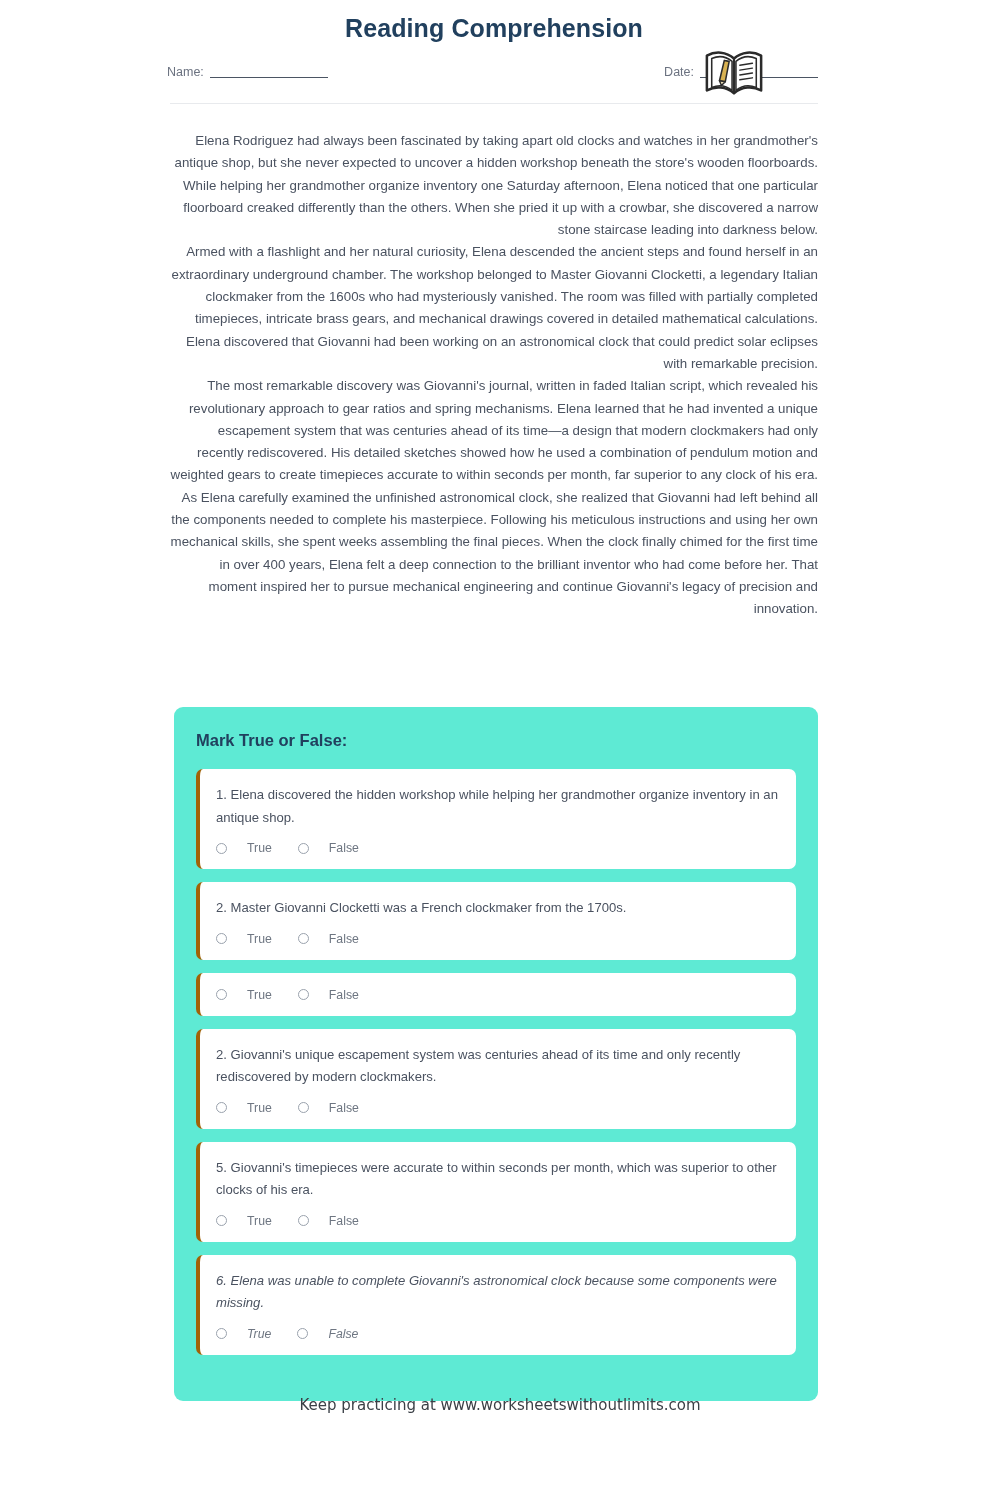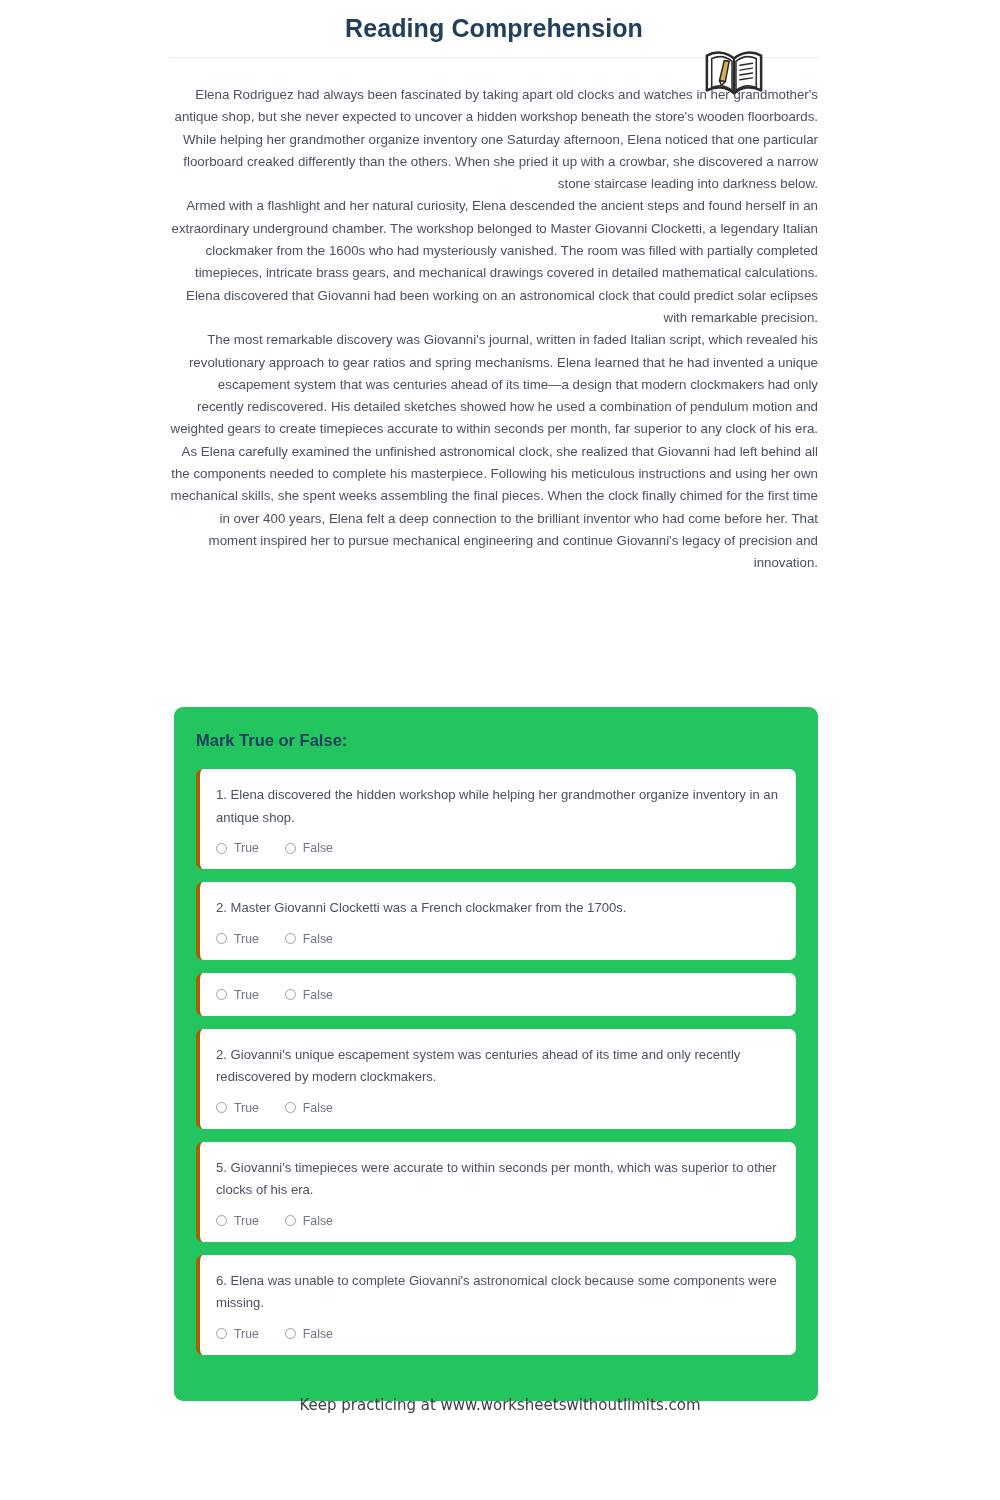--- a/index.html
+++ b/index.html
@@ -90,55 +90,55 @@
     color: #4a5260;
     text-align: right;
   }
 
   
   .questions-section {
     position: absolute;
     left: 4px;
     top: 707px;
     width: 644px;
-    background: #22c55e;
+    background: #5eead4;
     border-radius: 9px;
     padding: 24px 22px 46px 22px;
     box-sizing: border-box;
   }
   .questions-heading {
     margin: 0 0 19px 0;
     font-size: 16.5px;
     font-weight: bold;
     color: #21405e;
   }
   .question-card {
     background: #ffffff;
     border-left: 4px solid #a16207;
     border-radius: 7px;
     padding: 15px 16px 14px 16px;
     margin-bottom: 13px;
     box-sizing: border-box;
   }
-  .question-card:last-child { margin-bottom: 0; }
+  .question-card:last-child { margin-bottom: 0; font-style: italic; }
   .question-text {
     margin: 0 0 12px 0;
     font-size: 13.1px;
     line-height: 22.5px;
     color: #4a5260;
   }
   .options-row {
     display: flex;
     align-items: center;
     gap: 26px;
   }
   .option {
     display: flex;
     align-items: center;
-    gap: 7px;
+    gap: 20px;
     cursor: pointer;
   }
   .radio-dot {
     width: 11px;
     height: 11px;
     border: 1.3px solid #9aa2ad;
     border-radius: 50%;
     box-sizing: border-box;
     display: inline-block;
     flex: none;
@@ -160,20 +160,28 @@
     font-family: "DejaVu Sans", sans-serif;
   }
 </style>
 </head>
 <body>
 
 <div class="page">
 
   <h1 class="worksheet-title">Reading Comprehension</h1>
 
+  <div class="meta-row">
+    <div class="meta-field name-field">
+      <span class="meta-label">Name:</span><span class="meta-rule"></span>
+    </div>
+    <div class="meta-field date-field">
+      <span class="meta-label">Date:</span><span class="meta-rule"></span>
+    </div>
+  </div>
 
   <hr class="header-divider">
 
   <div class="story">
     <p class="story-para">Elena Rodriguez had always been fascinated by taking apart old clocks and watches in her grandmother's antique shop, but she never expected to uncover a hidden workshop beneath the store's wooden floorboards. While helping her grandmother organize inventory one Saturday afternoon, Elena noticed that one particular floorboard creaked differently than the others. When she pried it up with a crowbar, she discovered a narrow stone staircase leading into darkness below.</p>
     <p class="story-para">Armed with a flashlight and her natural curiosity, Elena descended the ancient steps and found herself in an extraordinary underground chamber. The workshop belonged to Master Giovanni Clocketti, a legendary Italian clockmaker from the 1600s who had mysteriously vanished. The room was filled with partially completed timepieces, intricate brass gears, and mechanical drawings covered in detailed mathematical calculations. Elena discovered that Giovanni had been working on an astronomical clock that could predict solar eclipses with remarkable precision.</p>
     <p class="story-para">The most remarkable discovery was Giovanni's journal, written in faded Italian script, which revealed his revolutionary approach to gear ratios and spring mechanisms. Elena learned that he had invented a unique escapement system that was centuries ahead of its time—a design that modern clockmakers had only recently rediscovered. His detailed sketches showed how he used a combination of pendulum motion and weighted gears to create timepieces accurate to within seconds per month, far superior to any clock of his era.</p>
     <p class="story-para">As Elena carefully examined the unfinished astronomical clock, she realized that Giovanni had left behind all the components needed to complete his masterpiece. Following his meticulous instructions and using her own mechanical skills, she spent weeks assembling the final pieces. When the clock finally chimed for the first time in over 400 years, Elena felt a deep connection to the brilliant inventor who had come before her. That moment inspired her to pursue mechanical engineering and continue Giovanni's legacy of precision and innovation.</p>
   </div>
 

